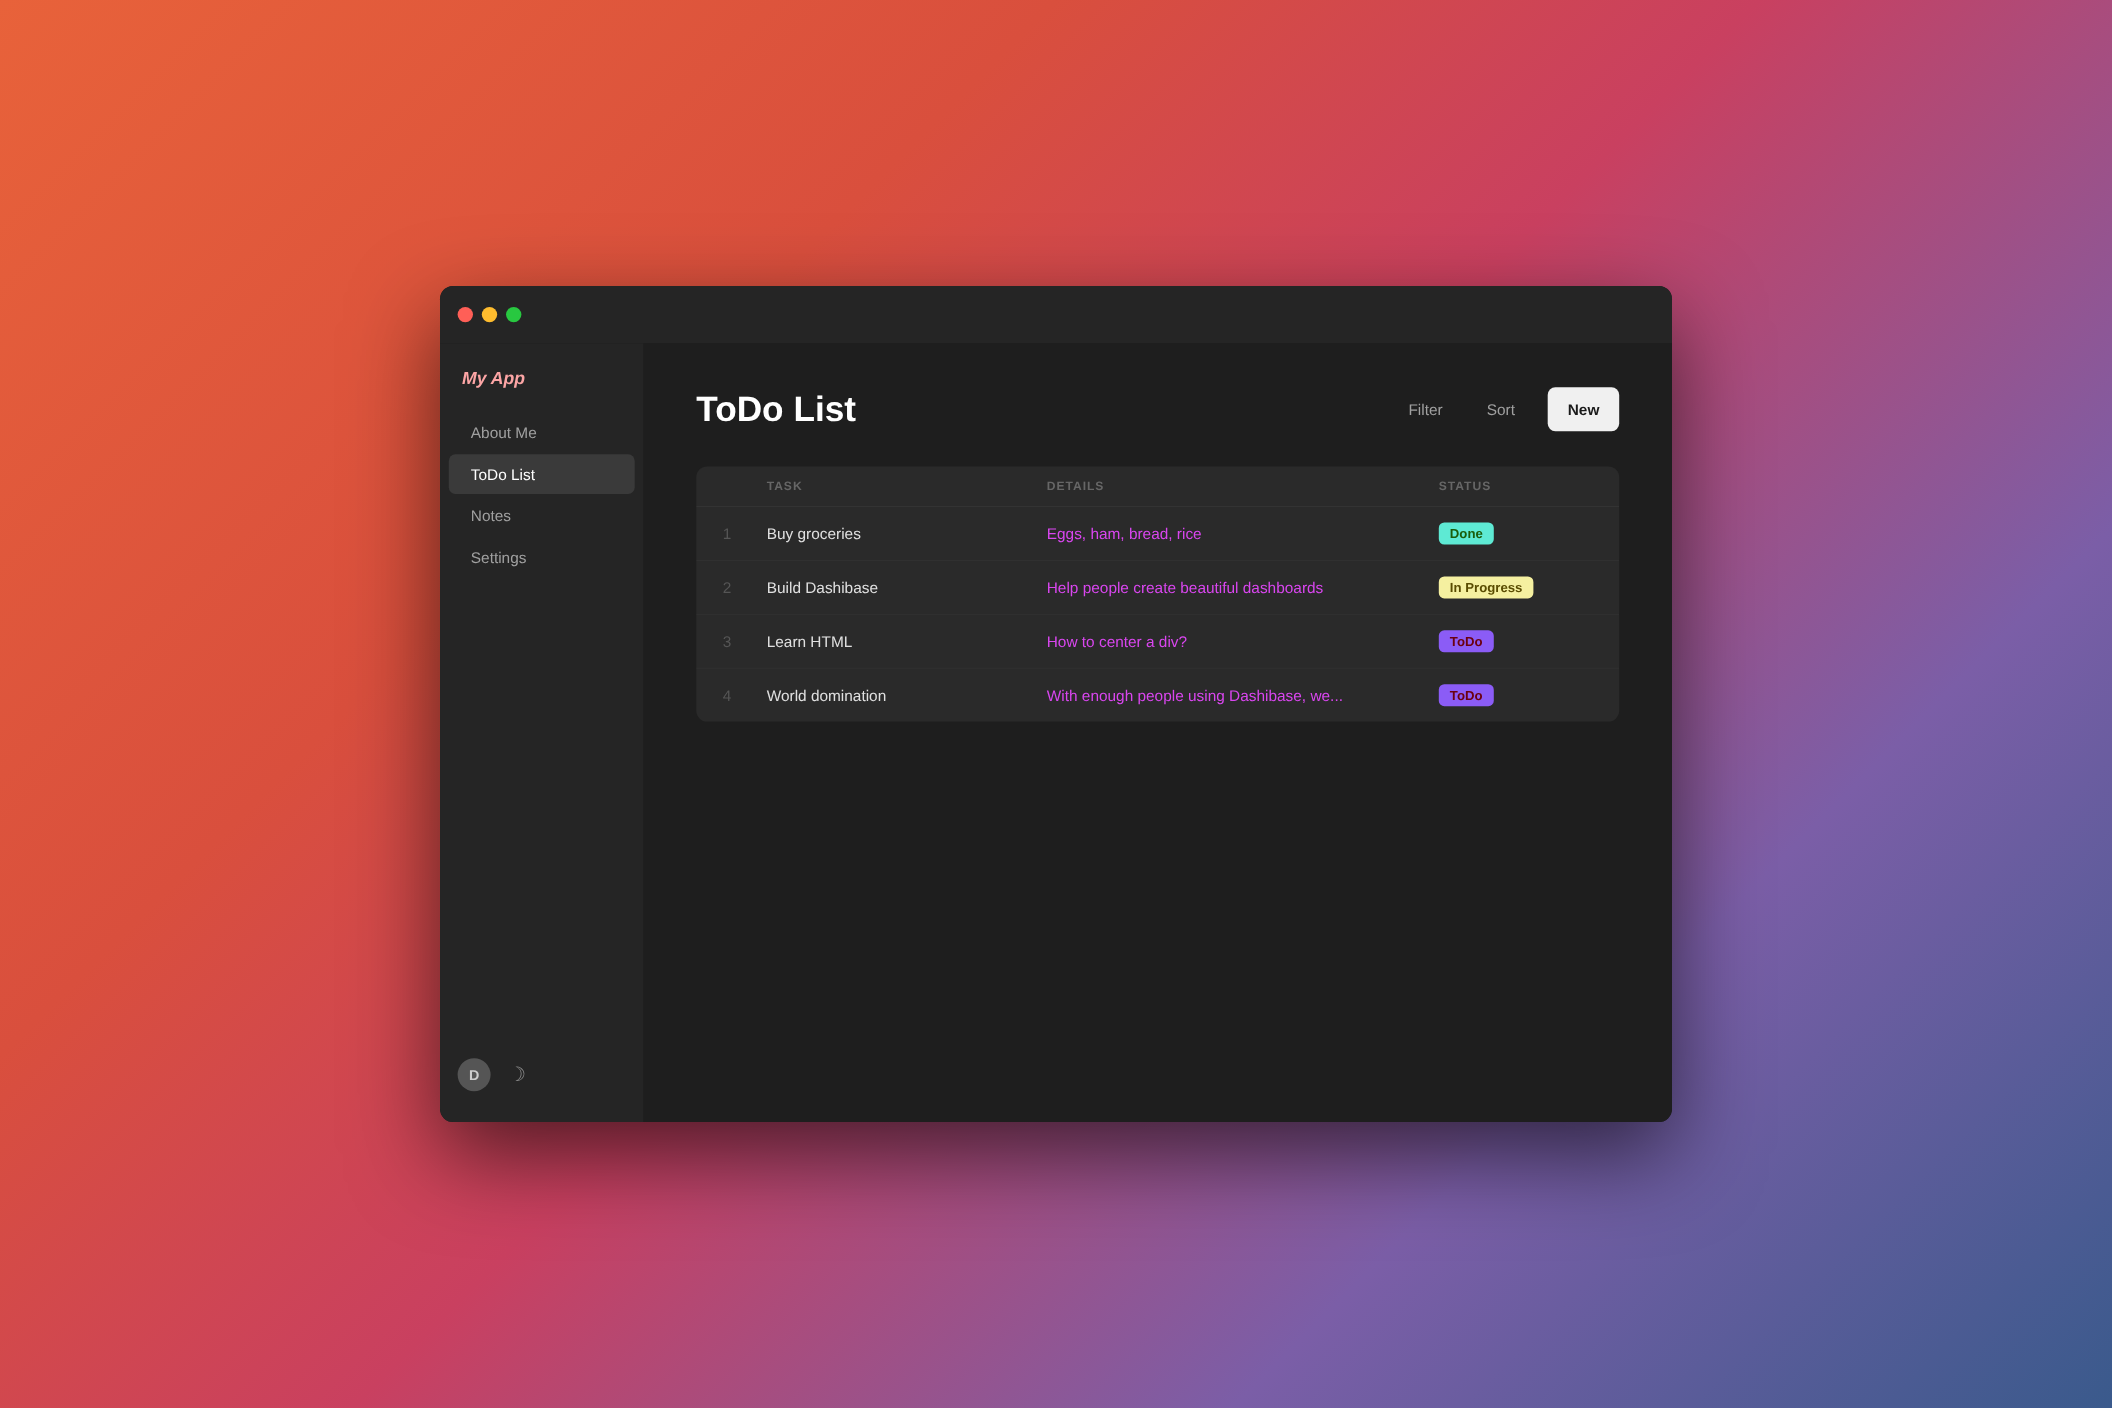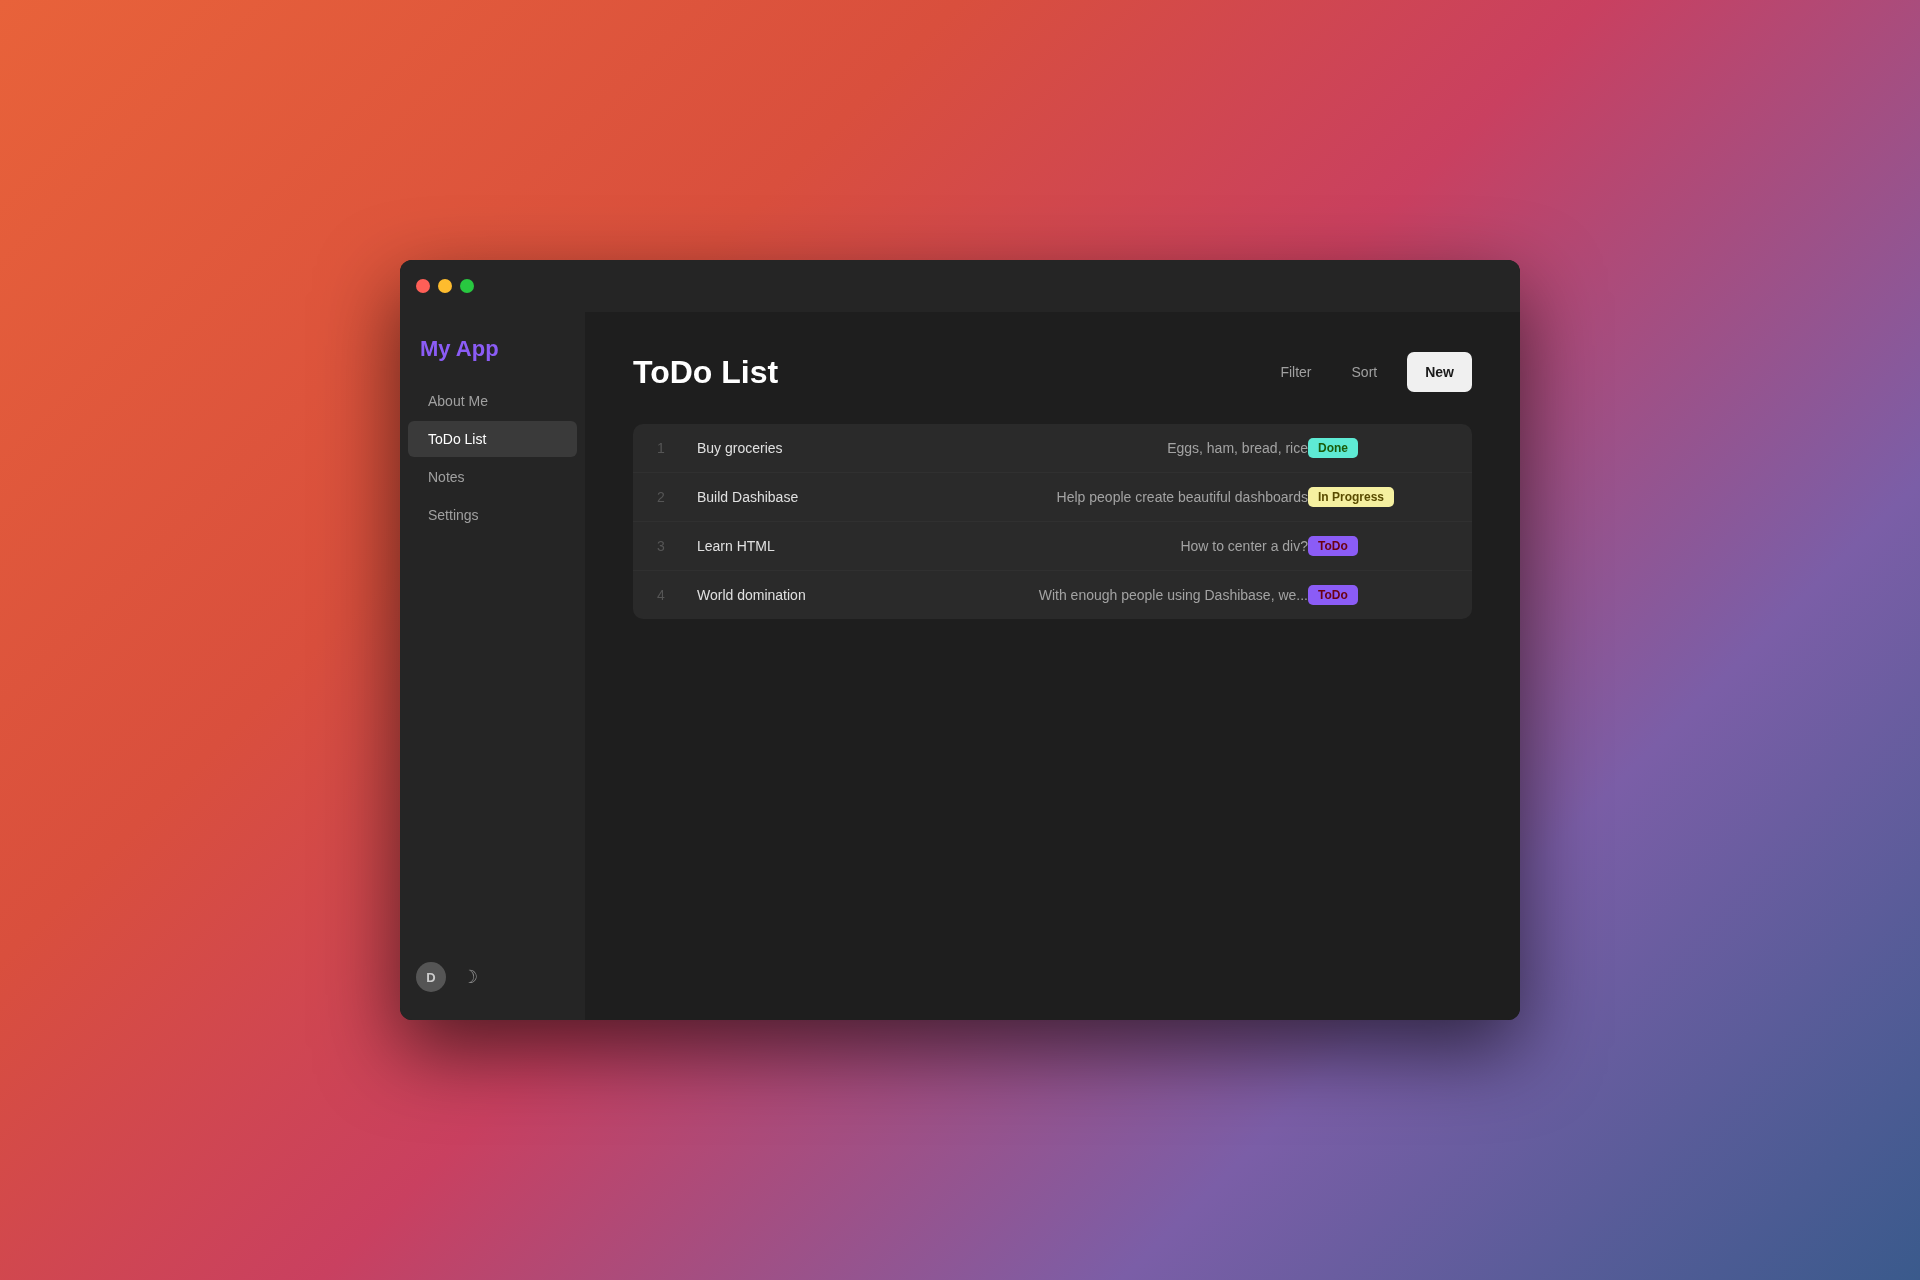--- a/index.html
+++ b/index.html
@@ -59,24 +59,25 @@
     .sidebar {
       width: 185px;
       background: #252525;
       display: flex;
       flex-direction: column;
       padding: 24px 0 16px 0;
       flex-shrink: 0;
     }
 
     .sidebar-app-title {
-      color: #8b5cf6;
-      font-size: 22px;
+      color: #fca5a5;
+      font-size: 16px;
       font-weight: 600;
       padding: 0 20px 20px 20px;
+      font-style: italic;
     }
 
     .sidebar-nav {
       flex: 1;
       display: flex;
       flex-direction: column;
     }
 
     .sidebar-item {
       display: flex;
@@ -210,23 +211,22 @@
       color: #555;
       font-size: 14px;
     }
 
     .task-name {
       color: #e0e0e0;
       font-size: 14px;
     }
 
     .task-details {
-      color: #a3a3a3;
-      font-size: 14px;
-      text-align: right;
+      color: #d946ef;
+      font-size: 14px;
     }
 
     .status-badge {
       display: inline-flex;
       align-items: center;
       justify-content: center;
       padding: 3px 10px;
       border-radius: 5px;
       font-size: 12px;
       font-weight: 600;
@@ -294,20 +294,26 @@
         <h1 class="page-title">ToDo List</h1>
         <div class="header-actions">
           <button class="action-btn">Filter</button>
           <button class="action-btn">Sort</button>
           <button class="new-btn">New</button>
         </div>
       </div>
 
       <div class="table-container">
 
+        <div class="table-header">
+          <div class="col-header"></div>
+          <div class="col-header">TASK</div>
+          <div class="col-header">DETAILS</div>
+          <div class="col-header">STATUS</div>
+        </div>
 
         <div class="table-row">
           <span class="row-num">1</span>
           <span class="task-name">Buy groceries</span>
           <span class="task-details">Eggs, ham, bread, rice</span>
           <span class="status-badge status-done">Done</span>
         </div>
 
         <div class="table-row">
           <span class="row-num">2</span>

